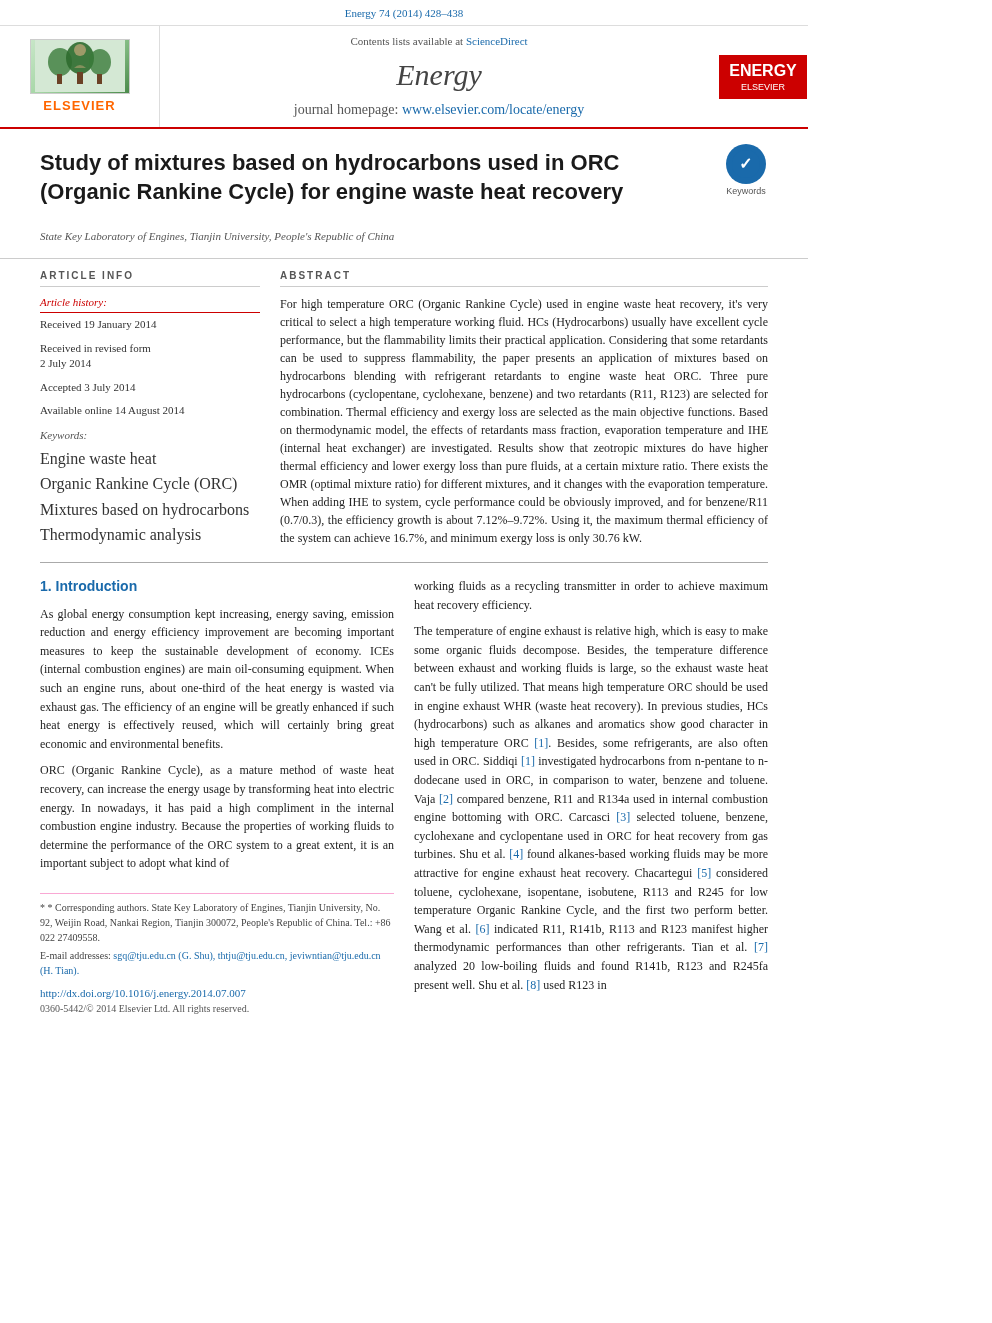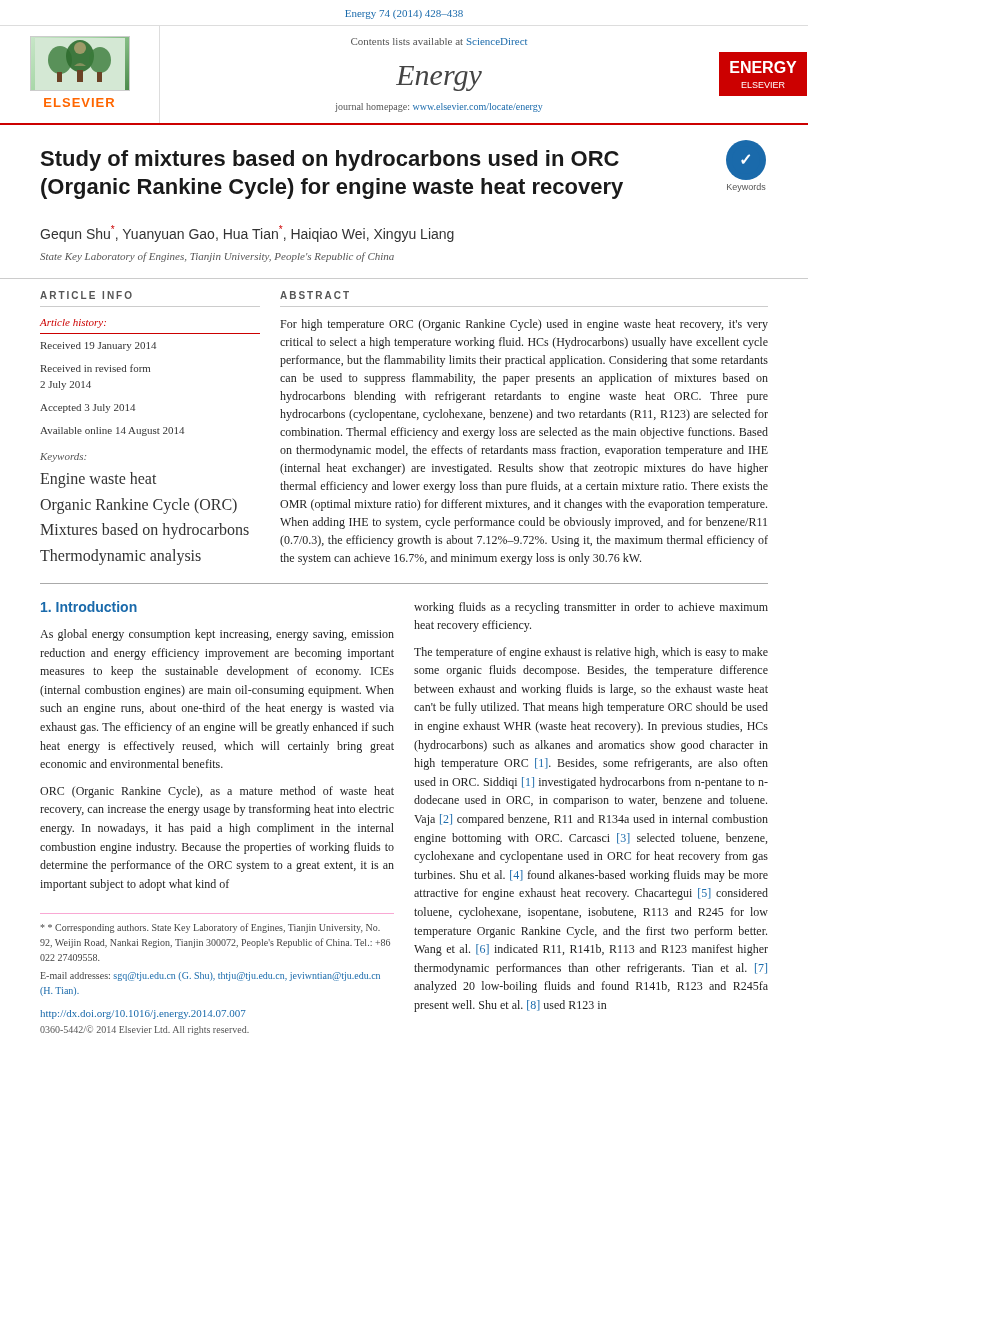--- a/index.html
+++ b/index.html
@@ -87,21 +87,21 @@
     }
     .header-center .journal-name {
       font-size: 30px;
       font-style: italic;
       color: #444;
       font-weight: normal;
       font-family: 'Times New Roman', serif;
       margin: 2px 0;
     }
     .header-center .homepage-line {
-      font-size: 10px;
+      font-size: 14px;
       color: #555;
       margin-top: 4px;
     }
     .homepage-link {
       color: #1a6aab;
       text-decoration: none;
     }
     .header-right {
       width: 90px;
       display: flex;
@@ -342,23 +342,20 @@
             <svg width="30" height="30" viewBox="0 0 30 30">
               <circle cx="15" cy="15" r="14" fill="#1a6aab"></circle>
               <text x="15" y="20" text-anchor="middle" fill="white" font-size="16" font-weight="bold" font-family="Arial">✓</text>
             </svg>
           </div>
           <div style="font-size:9px;color:#555;font-family:Arial;margin-top:1px;">Keywords</div>
         </div>
       </div>
     </div>
 
-    <div class="authors">
-      <span>Gequn Shu<sup>*</sup>, Yuanyuan Gao, Hua Tian<sup>*</sup>, Haiqiao Wei, Xingyu Liang</span>
-    </div>
     <div class="affiliation">State Key Laboratory of Engines, Tianjin University, People's Republic of China</div>
   </div>
 
   <div class="two-col">
 
     <div class="left-col">
       <div class="section-header">ARTICLE INFO</div>
 
       <div class="article-history-block">
         <span class="italic-header">Article history:</span>

